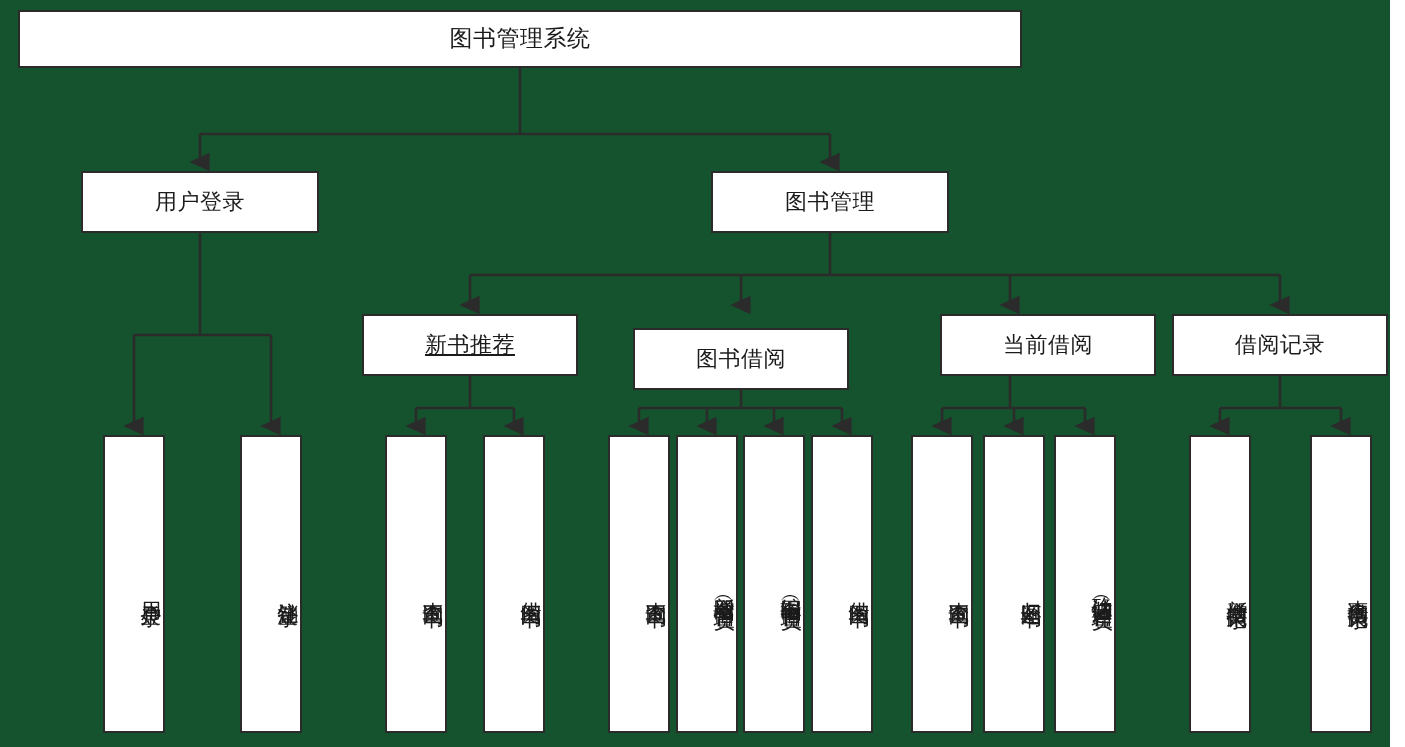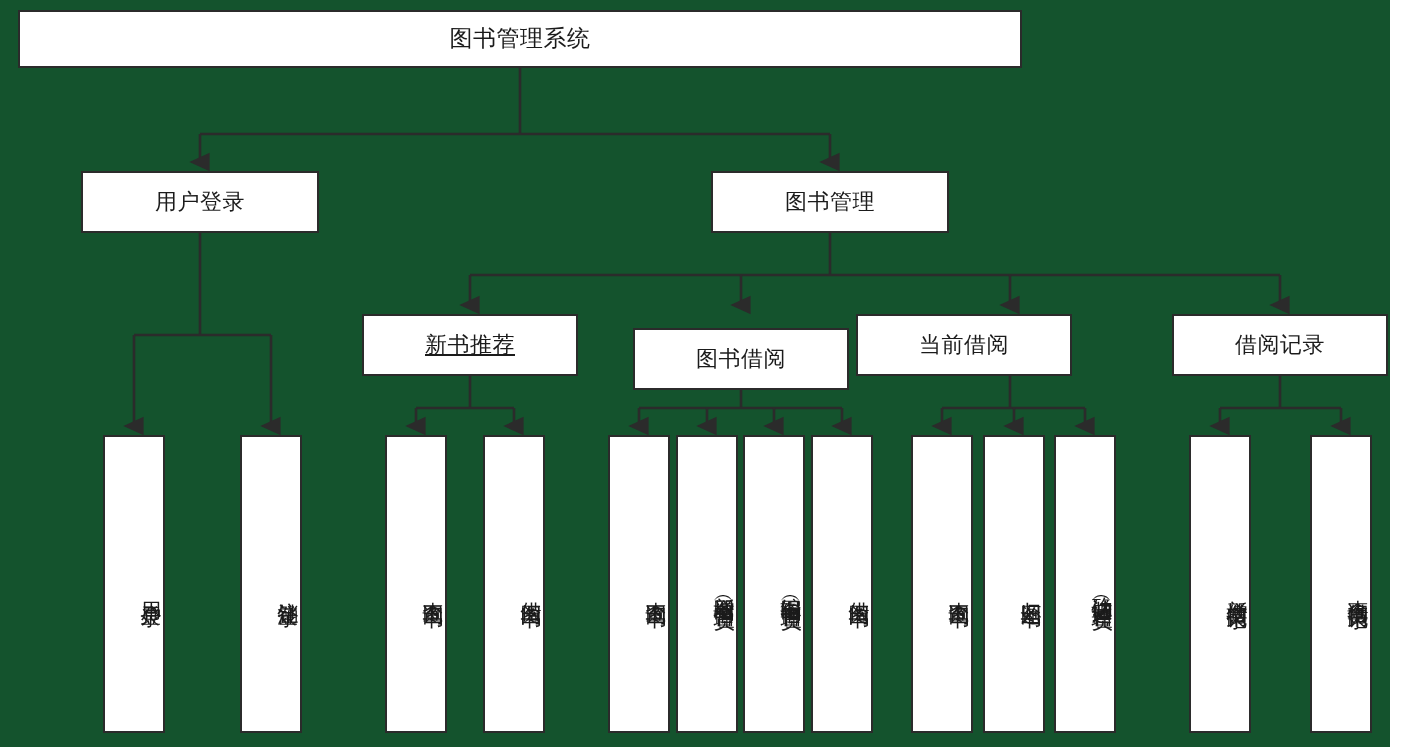--- a/index.html
+++ b/index.html
@@ -124,21 +124,21 @@
       </div>
       <div class="node horiz" style="left: 711px; top: 171px; width: 238px; height: 62px;">
         <span class="htext">图书管理</span>
       </div>
       <div class="node horiz" style="left: 362px; top: 314px; width: 216px; height: 62px; text-decoration: underline;">
         <span class="htext">新书推荐</span>
       </div>
       <div class="node horiz" style="left: 633px; top: 328px; width: 216px; height: 62px;">
         <span class="htext">图书借阅</span>
       </div>
-      <div class="node horiz" style="left: 856px; top: 314px; width: 216px; height: 62px;">
+      <div class="node horiz" style="left: 940px; top: 314px; width: 216px; height: 62px;">
         <span class="htext">当前借阅</span>
       </div>
       <div class="node horiz" style="left: 1172px; top: 314px; width: 216px; height: 62px;">
         <span class="htext">借阅记录</span>
       </div>
       <div class="node vert" style="left: 103px; top: 435px; width: 62px; height: 298px;">
         <span class="vtext">用户登录</span>
       </div>
       <div class="node vert" style="left: 240px; top: 435px; width: 62px; height: 298px;">
         <span class="vtext">注销登录</span>

